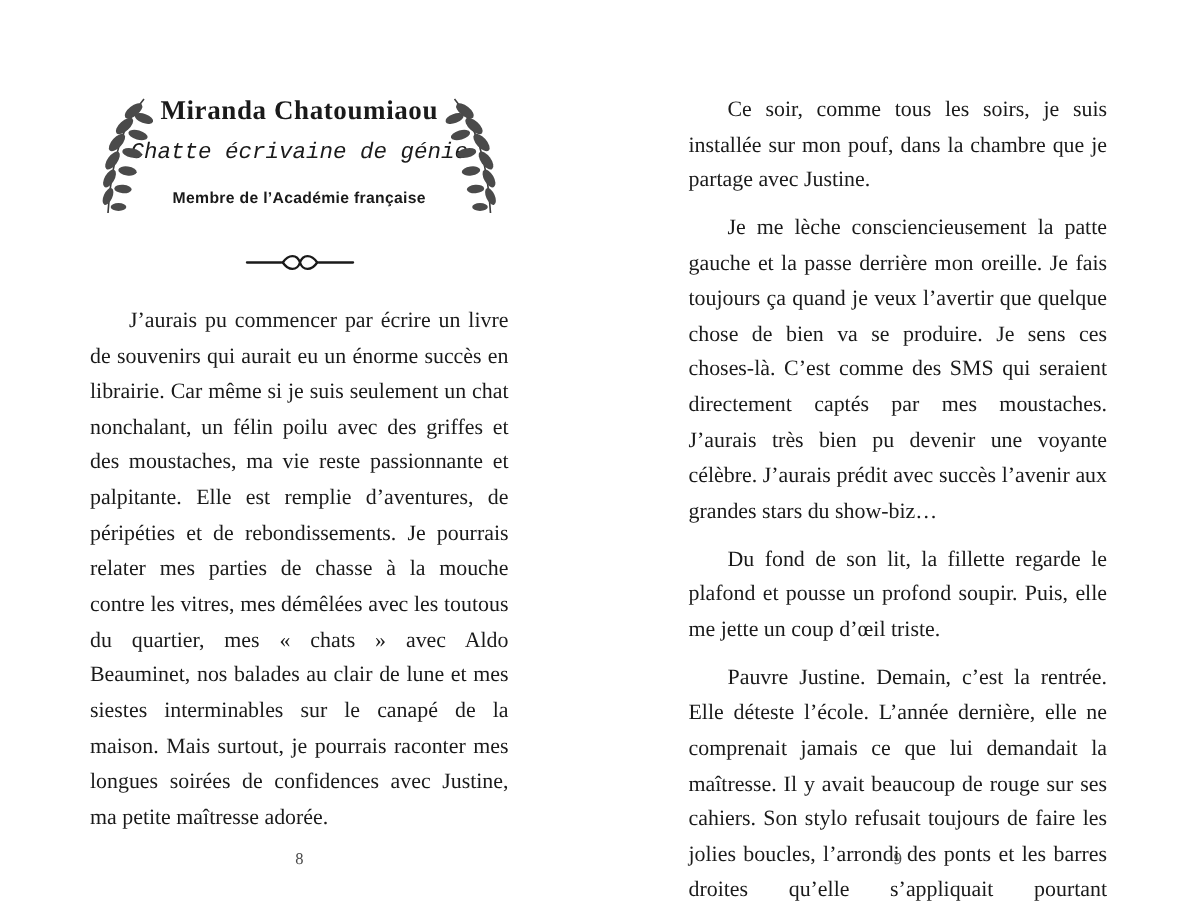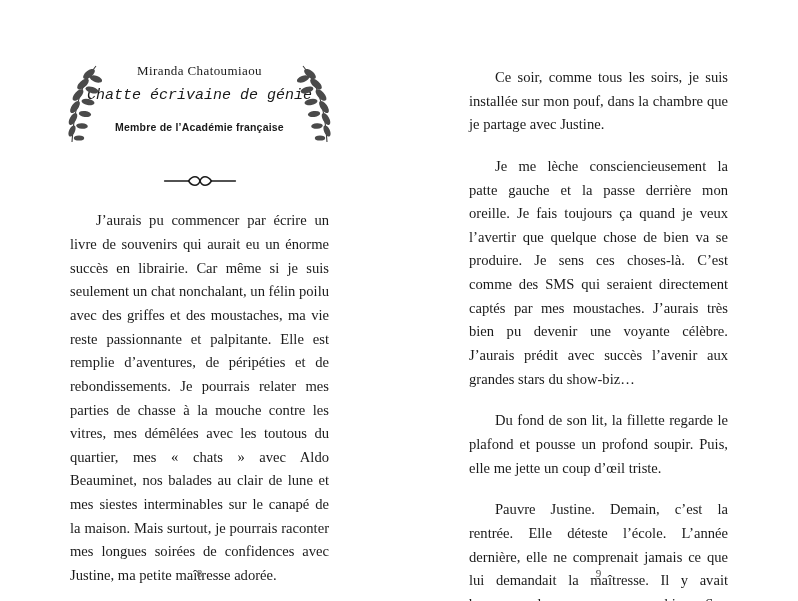--- a/index.html
+++ b/index.html
@@ -36,39 +36,39 @@
   }
   
   .title-block {
     position: relative;
     text-align: center;
     margin: 10px 0 0 0;
     padding: 6px 0 10px 0;
   }
   .title-name {
     font-family: "Liberation Serif", serif;
-    font-size: 13px;
-    font-weight: 400;
+    font-size: 18px;
+    font-weight: 700;
     letter-spacing: 0.4px;
     margin: 0 0 10px 0;
     line-height: 1.1;
   }
   .title-sub {
     font-family: Liberation Mono, monospace;
     font-style: italic;
     font-size: 15px;
     margin: 0 0 16px 0;
     line-height: 1.1;
   }
   .title-member {
     font-family: "Liberation Sans", sans-serif;
     font-size: 10.5px;
     font-weight: 700;
     letter-spacing: 0.2px;
-    margin: 16px;
+    margin: 4px;
     line-height: 1.2;
   }
   .laurel {
     position: absolute;
     top: 4px;
     width: 46px;
     height: 86px;
     color: #3a3a3a;
   }
   .laurel-left { left: 4px; }
@@ -76,21 +76,21 @@
 
   .divider {
     text-align: center;
     margin: 14px 0 18px 0;
     height: 18px;
   }
   .divider svg { display: inline-block; }
 
   
   .body-text p {
-    margin: 18px;
+    margin: 8px;
     font-size: 14.6px;
     line-height: 1.62;
     text-align: justify;
     text-justify: inter-word;
     hyphens: manual;
     text-indent: 26px;
   }
   .body-text p.first {
     text-indent: 26px;
   }

